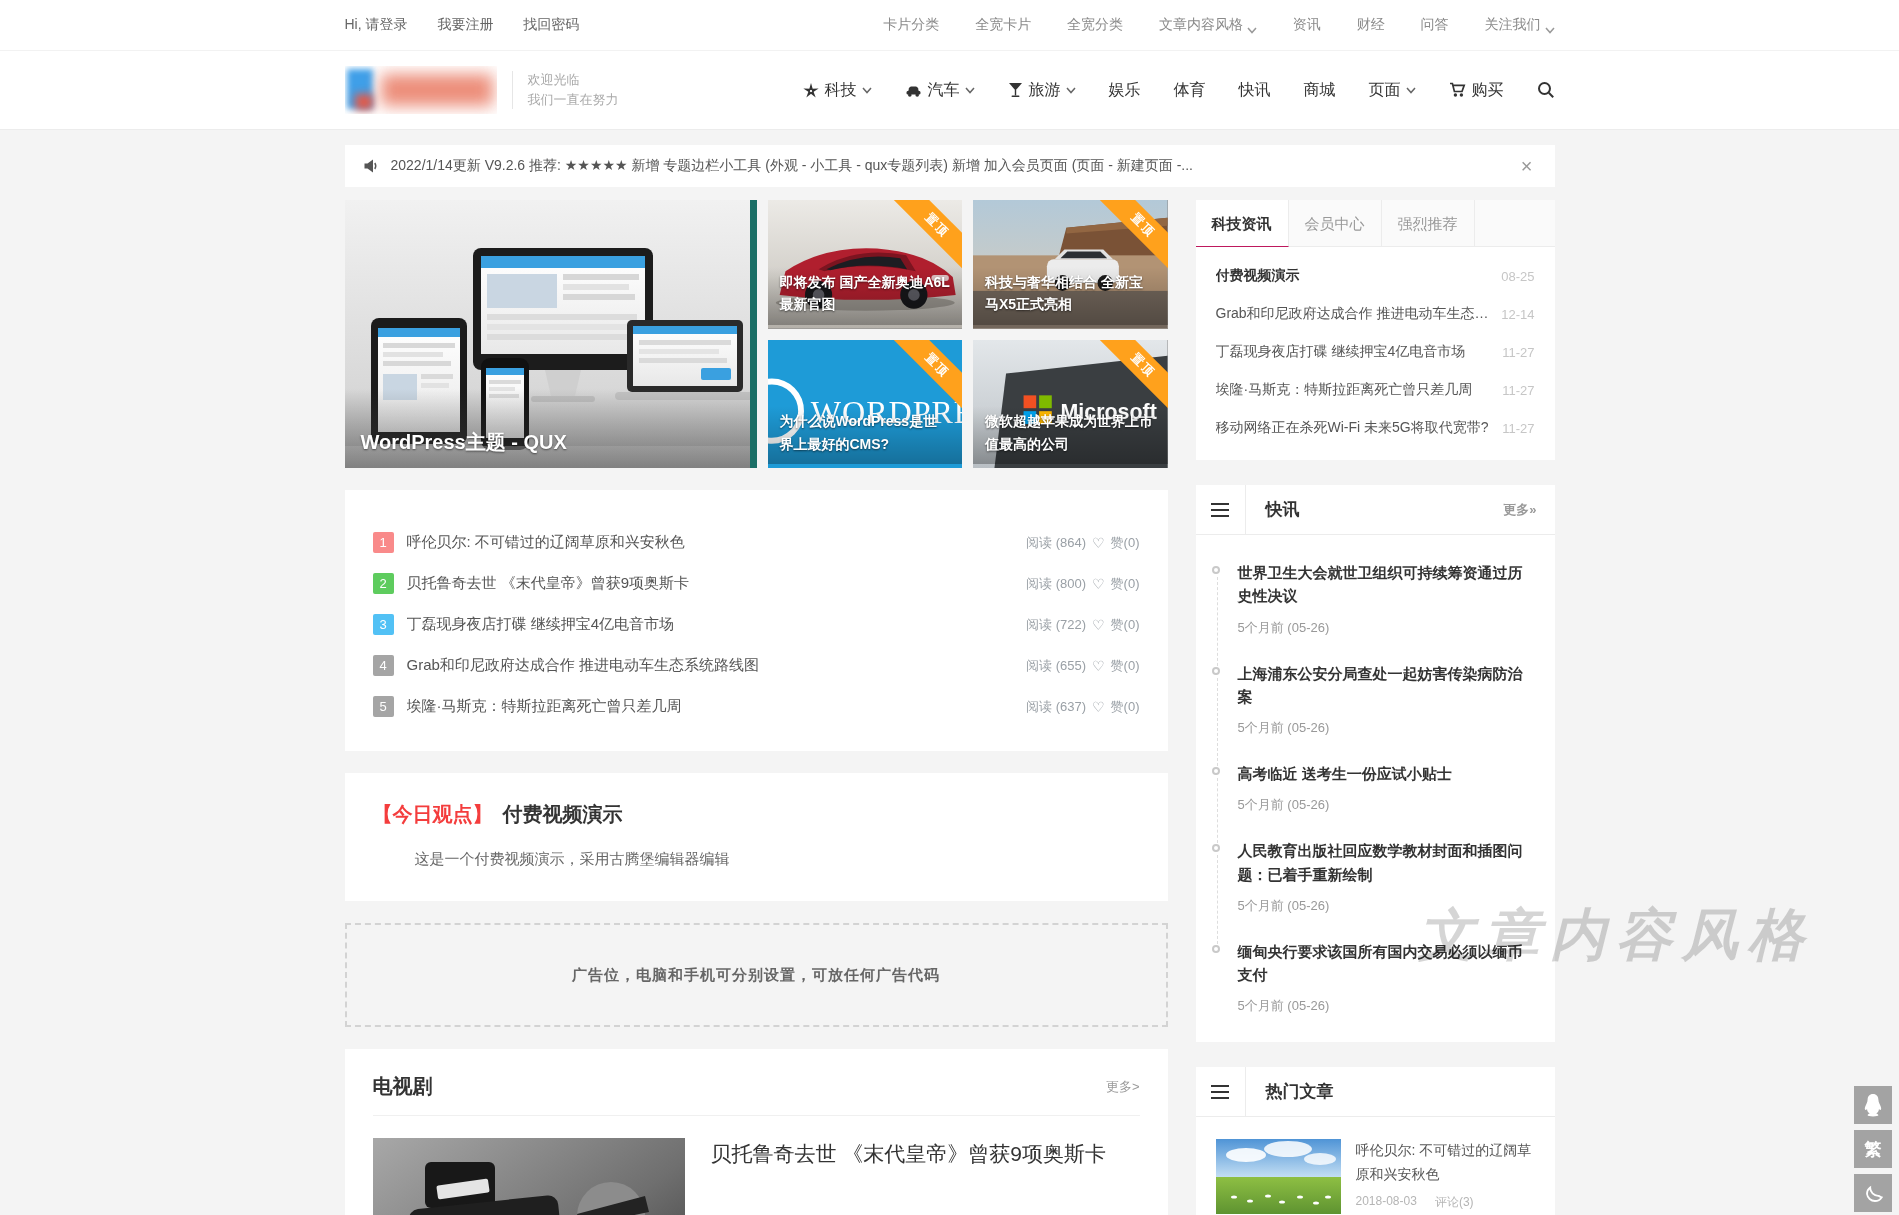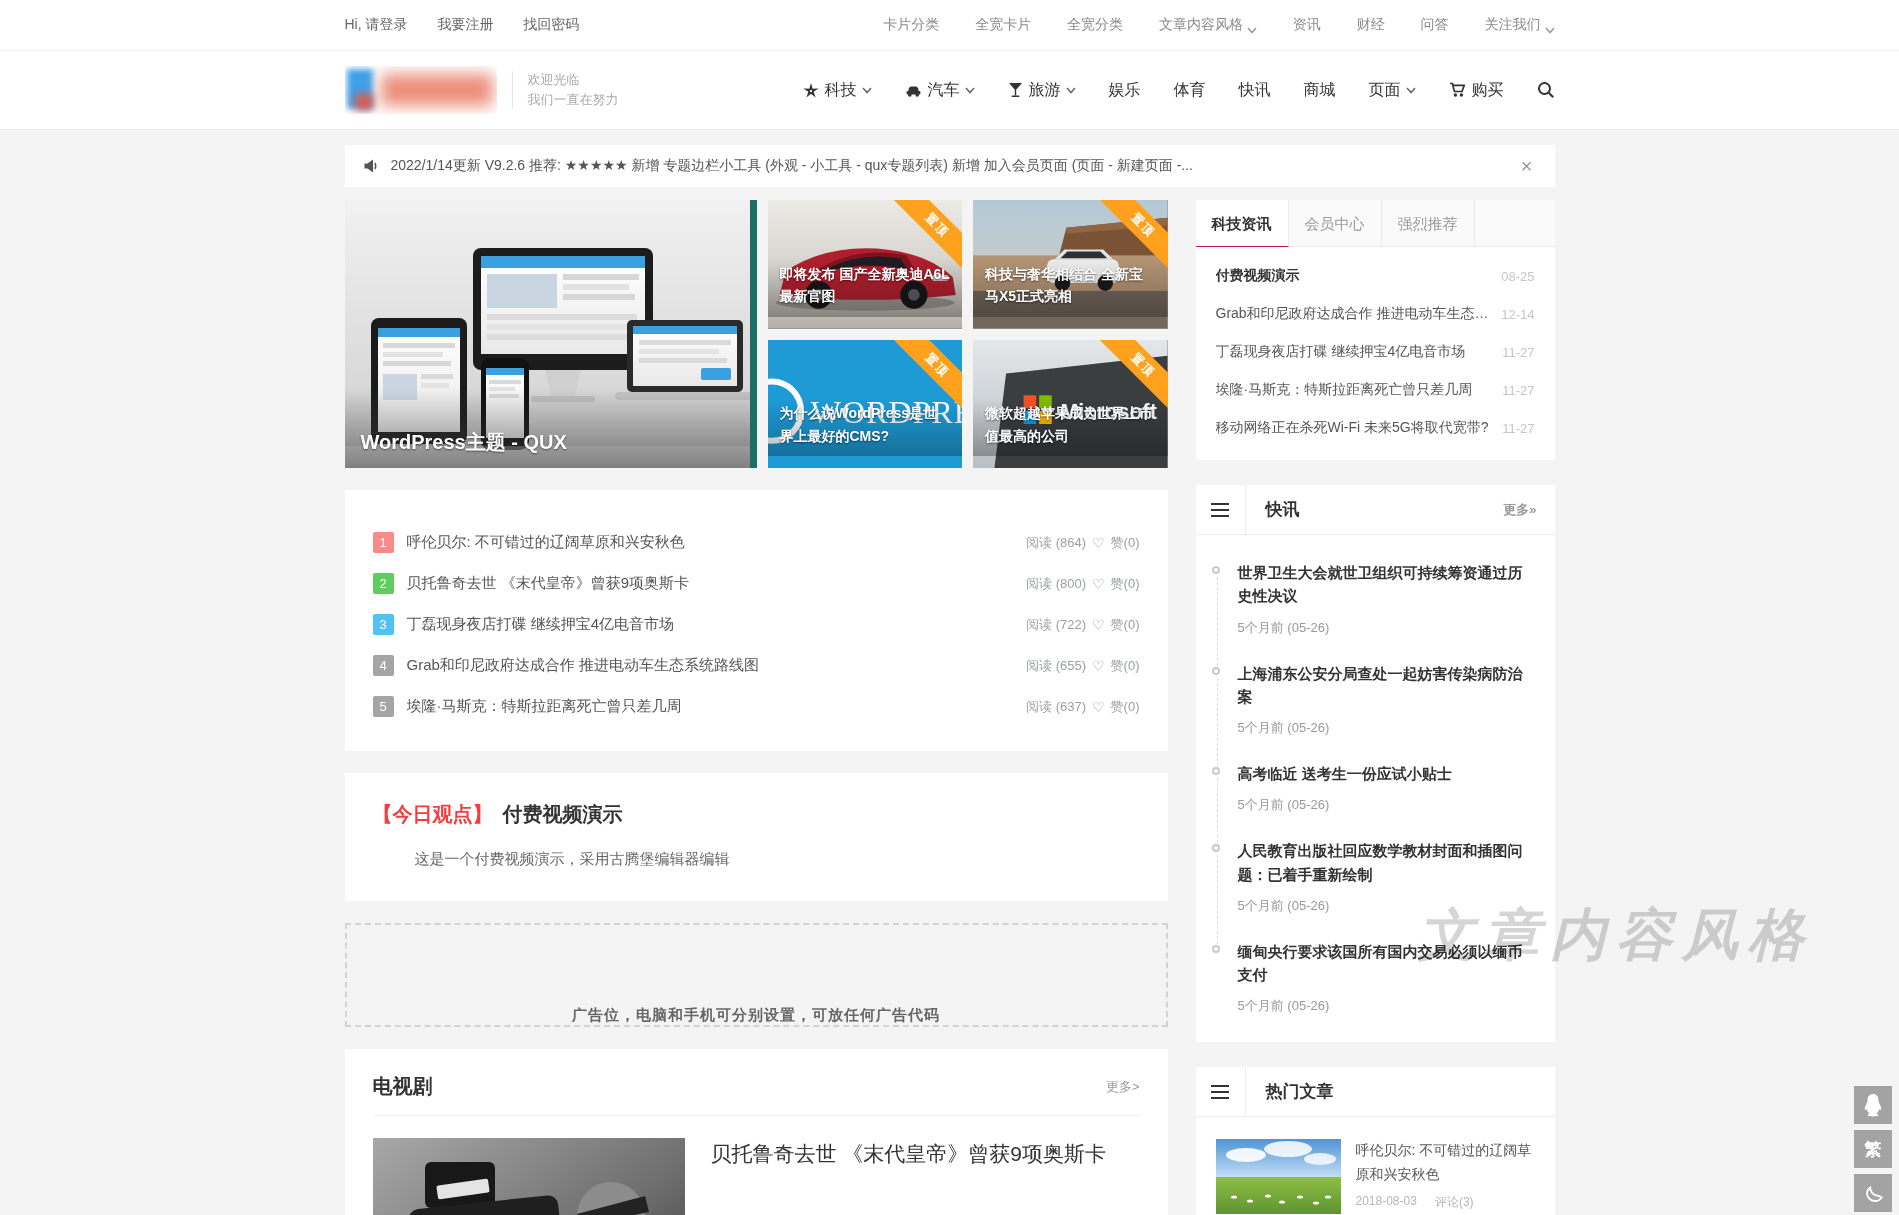--- a/index.html
+++ b/index.html
@@ -43,41 +43,41 @@
 
 
 .hero { display:flex; gap:11px; }
 .slider { position:relative; width:412px; height:268px; flex:none; overflow:hidden; background:#86efac; display:block; }
 .slider svg { display:block; }
 .slider-caption { position:absolute; left:0; right:7px; bottom:0; padding:40px 16px 12px; color:#fff; font-size:20px; font-weight:bold; background:linear-gradient(180deg, rgba(0,0,0,0) 0%, rgba(60,60,60,.55) 100%); text-shadow:0 1px 2px rgba(0,0,0,.5); }
 .slide-peek { position:absolute; right:0; top:0; bottom:0; width:7px; background:#1b6f66; }
 .cards { flex:1; display:grid; grid-template-columns:1fr 1fr; grid-template-rows:1fr 1fr; gap:11px; height:268px; }
 .fcard { position:relative; overflow:hidden; display:block; background:#888; }
 .fcard svg { position:absolute; inset:0; width:100%; height:100%; }
-.fcard-title { position:absolute; left:0; right:0; bottom:12px; padding:4px 12px 9px; color:#fff; font-size:14px; font-weight:bold; line-height:1.6; background:linear-gradient(180deg, rgba(0,0,0,0), rgba(0,0,0,.28)); text-shadow:0 1px 2px rgba(0,0,0,.55); }
+.fcard-title { position:absolute; left:0; right:0; bottom:4px; padding:4px 12px 9px; color:#fff; font-size:14px; font-weight:bold; line-height:1.6; background:linear-gradient(180deg, rgba(0,0,0,0), rgba(0,0,0,.28)); text-shadow:0 1px 2px rgba(0,0,0,.55); }
 .ribbon { position:absolute; top:13px; right:-30px; transform:rotate(45deg); background:#ffa11c; color:#fff; font-size:12px; font-weight:bold; width:110px; text-align:center; padding:4px 0; letter-spacing:2px; }
 
 
 .panel { background:#fff; padding:24px 28px; margin-top:22px; }
 .panel h2 { font-size:20px; color:#333; }
 .rank-head { padding-bottom:14px; border-bottom:1px solid #f0f0f0; }
 .rank-list { padding-top:8px; }
 .rank-row { display:flex; align-items:center; height:41px; font-size:15px; }
 .rbadge { width:21px; height:21px; line-height:21px; text-align:center; color:#fff; font-size:13px; border-radius:2px; margin-right:13px; flex:none; }
 .c1 { background:#f98a8a; } .c2 { background:#5ecc5e; } .c3 { background:#52c1f5; } .c4,.c5 { background:#a5a5a5; }
 .rtitle { color:#555; flex:1; white-space:nowrap; overflow:hidden; text-overflow:ellipsis; }
 .rmeta { color:#9aa0a6; font-size:13px; display:flex; align-items:center; gap:6px; flex:none; }
 .heart { font-size:14px; color:#9aa0a6; }
 
 .today-head { font-size:20px; font-weight:bold; padding-top:4px; }
 .today-tag { color:#f43d3d; }
 .today-title { color:#333; margin-left:10px; }
 .today-desc { margin:22px 0 8px 42px; font-size:15px; color:#666; }
 
-.ad-box { margin-top:22px; border:2px dashed #d3d3d3; height:104px; display:flex; align-items:flex-end; justify-content:center; color:#666; font-weight:bold; font-size:15px; letter-spacing:1px; }
+.ad-box { margin-top:22px; border:2px dashed #d3d3d3; height:104px; display:flex; align-items:center; justify-content:center; color:#666; font-weight:bold; font-size:15px; letter-spacing:1px; }
 
 .sec-head { display:flex; justify-content:space-between; align-items:center; padding-bottom:15px; border-bottom:1px solid #f0f0f0; }
 .more { color:#999; font-size:13px; }
 .tv-article { display:flex; gap:26px; padding-top:22px; }
 .tv-img { width:312px; height:224px; flex:none; overflow:hidden; display:block; background:#555; }
 .tv-body { flex:1; padding-top:2px; }
 .tv-title { display:block; font-size:21px; color:#333; margin-bottom:22px; }
 
 
 .widget { background:#fff; margin-bottom:25px; }

